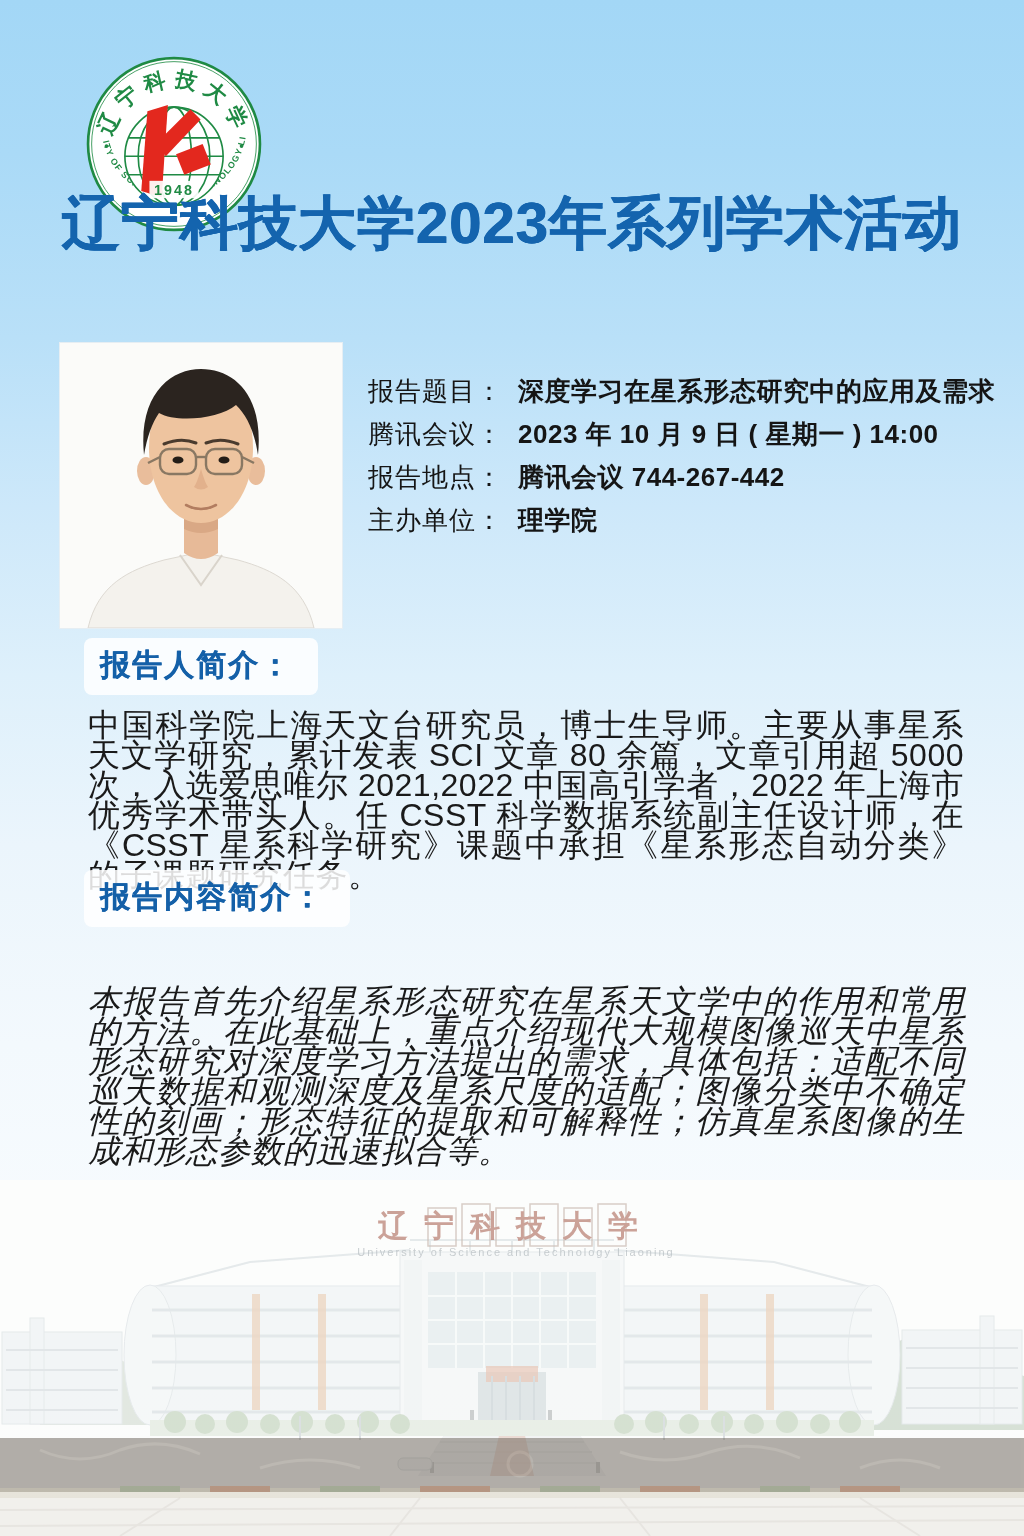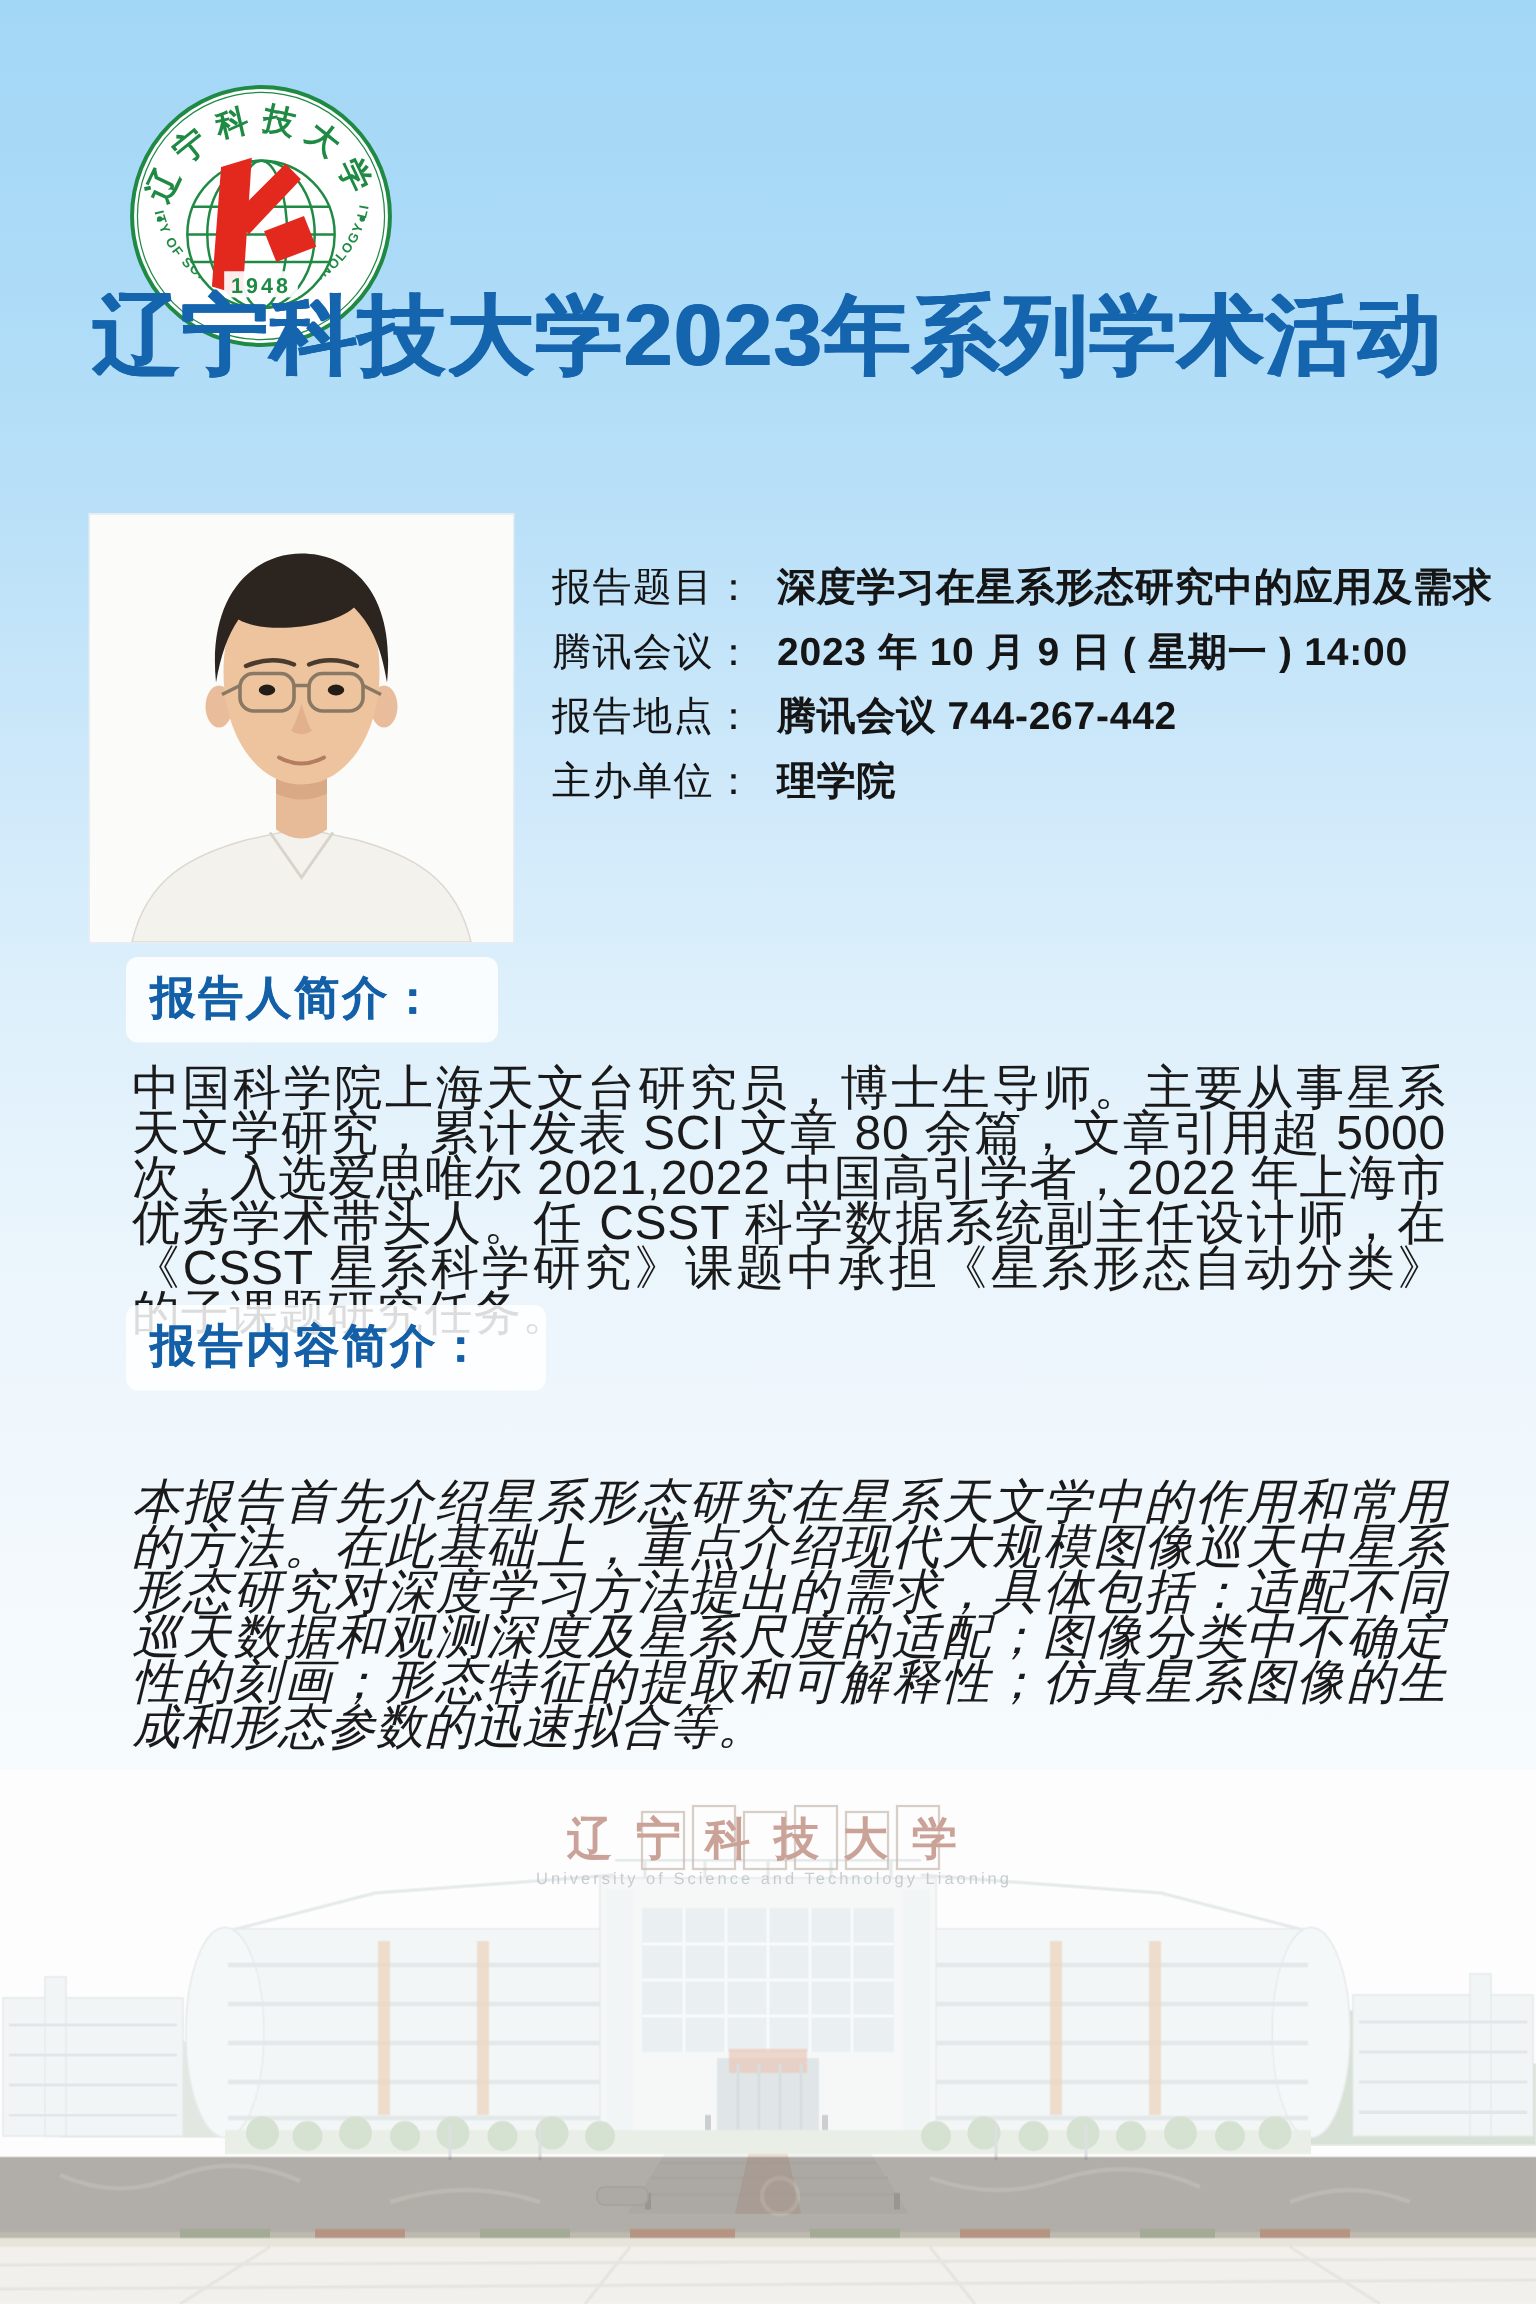--- a/index.html
+++ b/index.html
@@ -53,21 +53,21 @@
     white-space: nowrap;
   }
   .info .lab { white-space: pre; letter-spacing: 1px; margin-top: 12px; }
   .info .val { margin-left: 15px; letter-spacing: 0.5px; font-weight: bold; }
   
   .sec-head {
     position: absolute; left: 84px;
     display: inline-block;
     background: rgba(255,255,255,0.85);
     border-radius: 8px;
-    padding: 7px 40px 9px 16px;
+    padding: 7px 26px 9px 16px;
     font-size: 30px; font-weight: bold;
     color: #1460a8;
     letter-spacing: 2px;
     text-shadow: 0.4px 0 0 #1460a8;
   }
   .sec-head.h1 { top: 638px; }
   .sec-head.h2 { top: 870px; }
   .sec-body {
     position: absolute; left: 88px; width: 876px;
     font-size: 32px; line-height: 30px;

